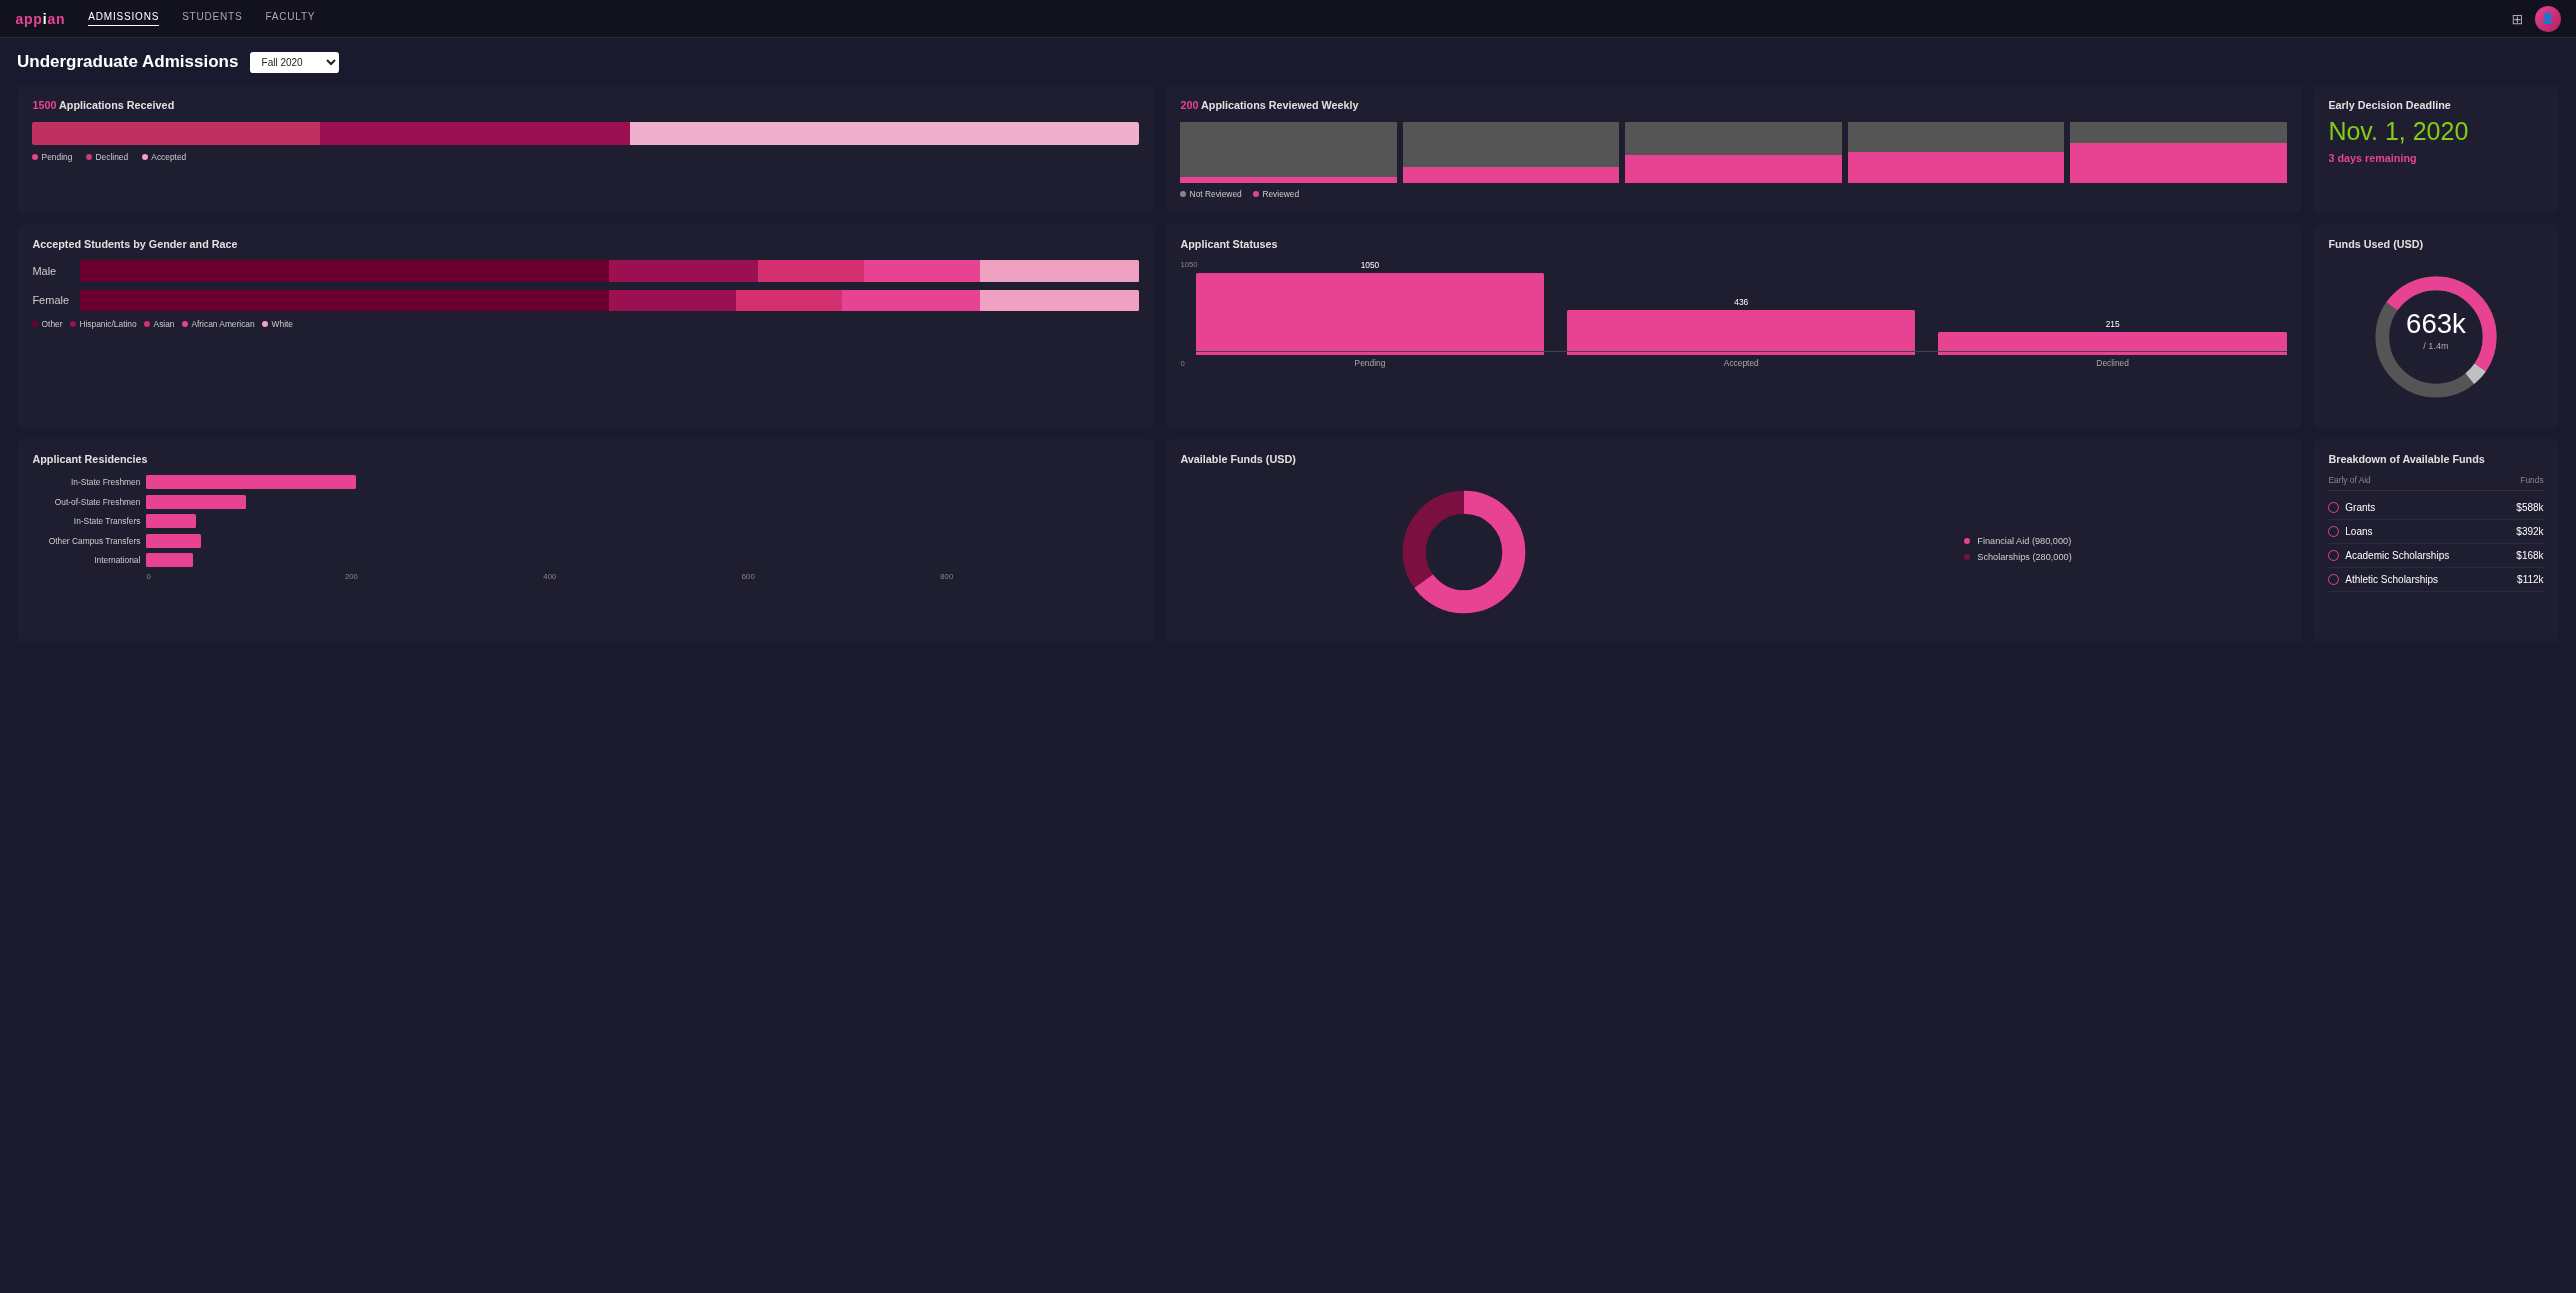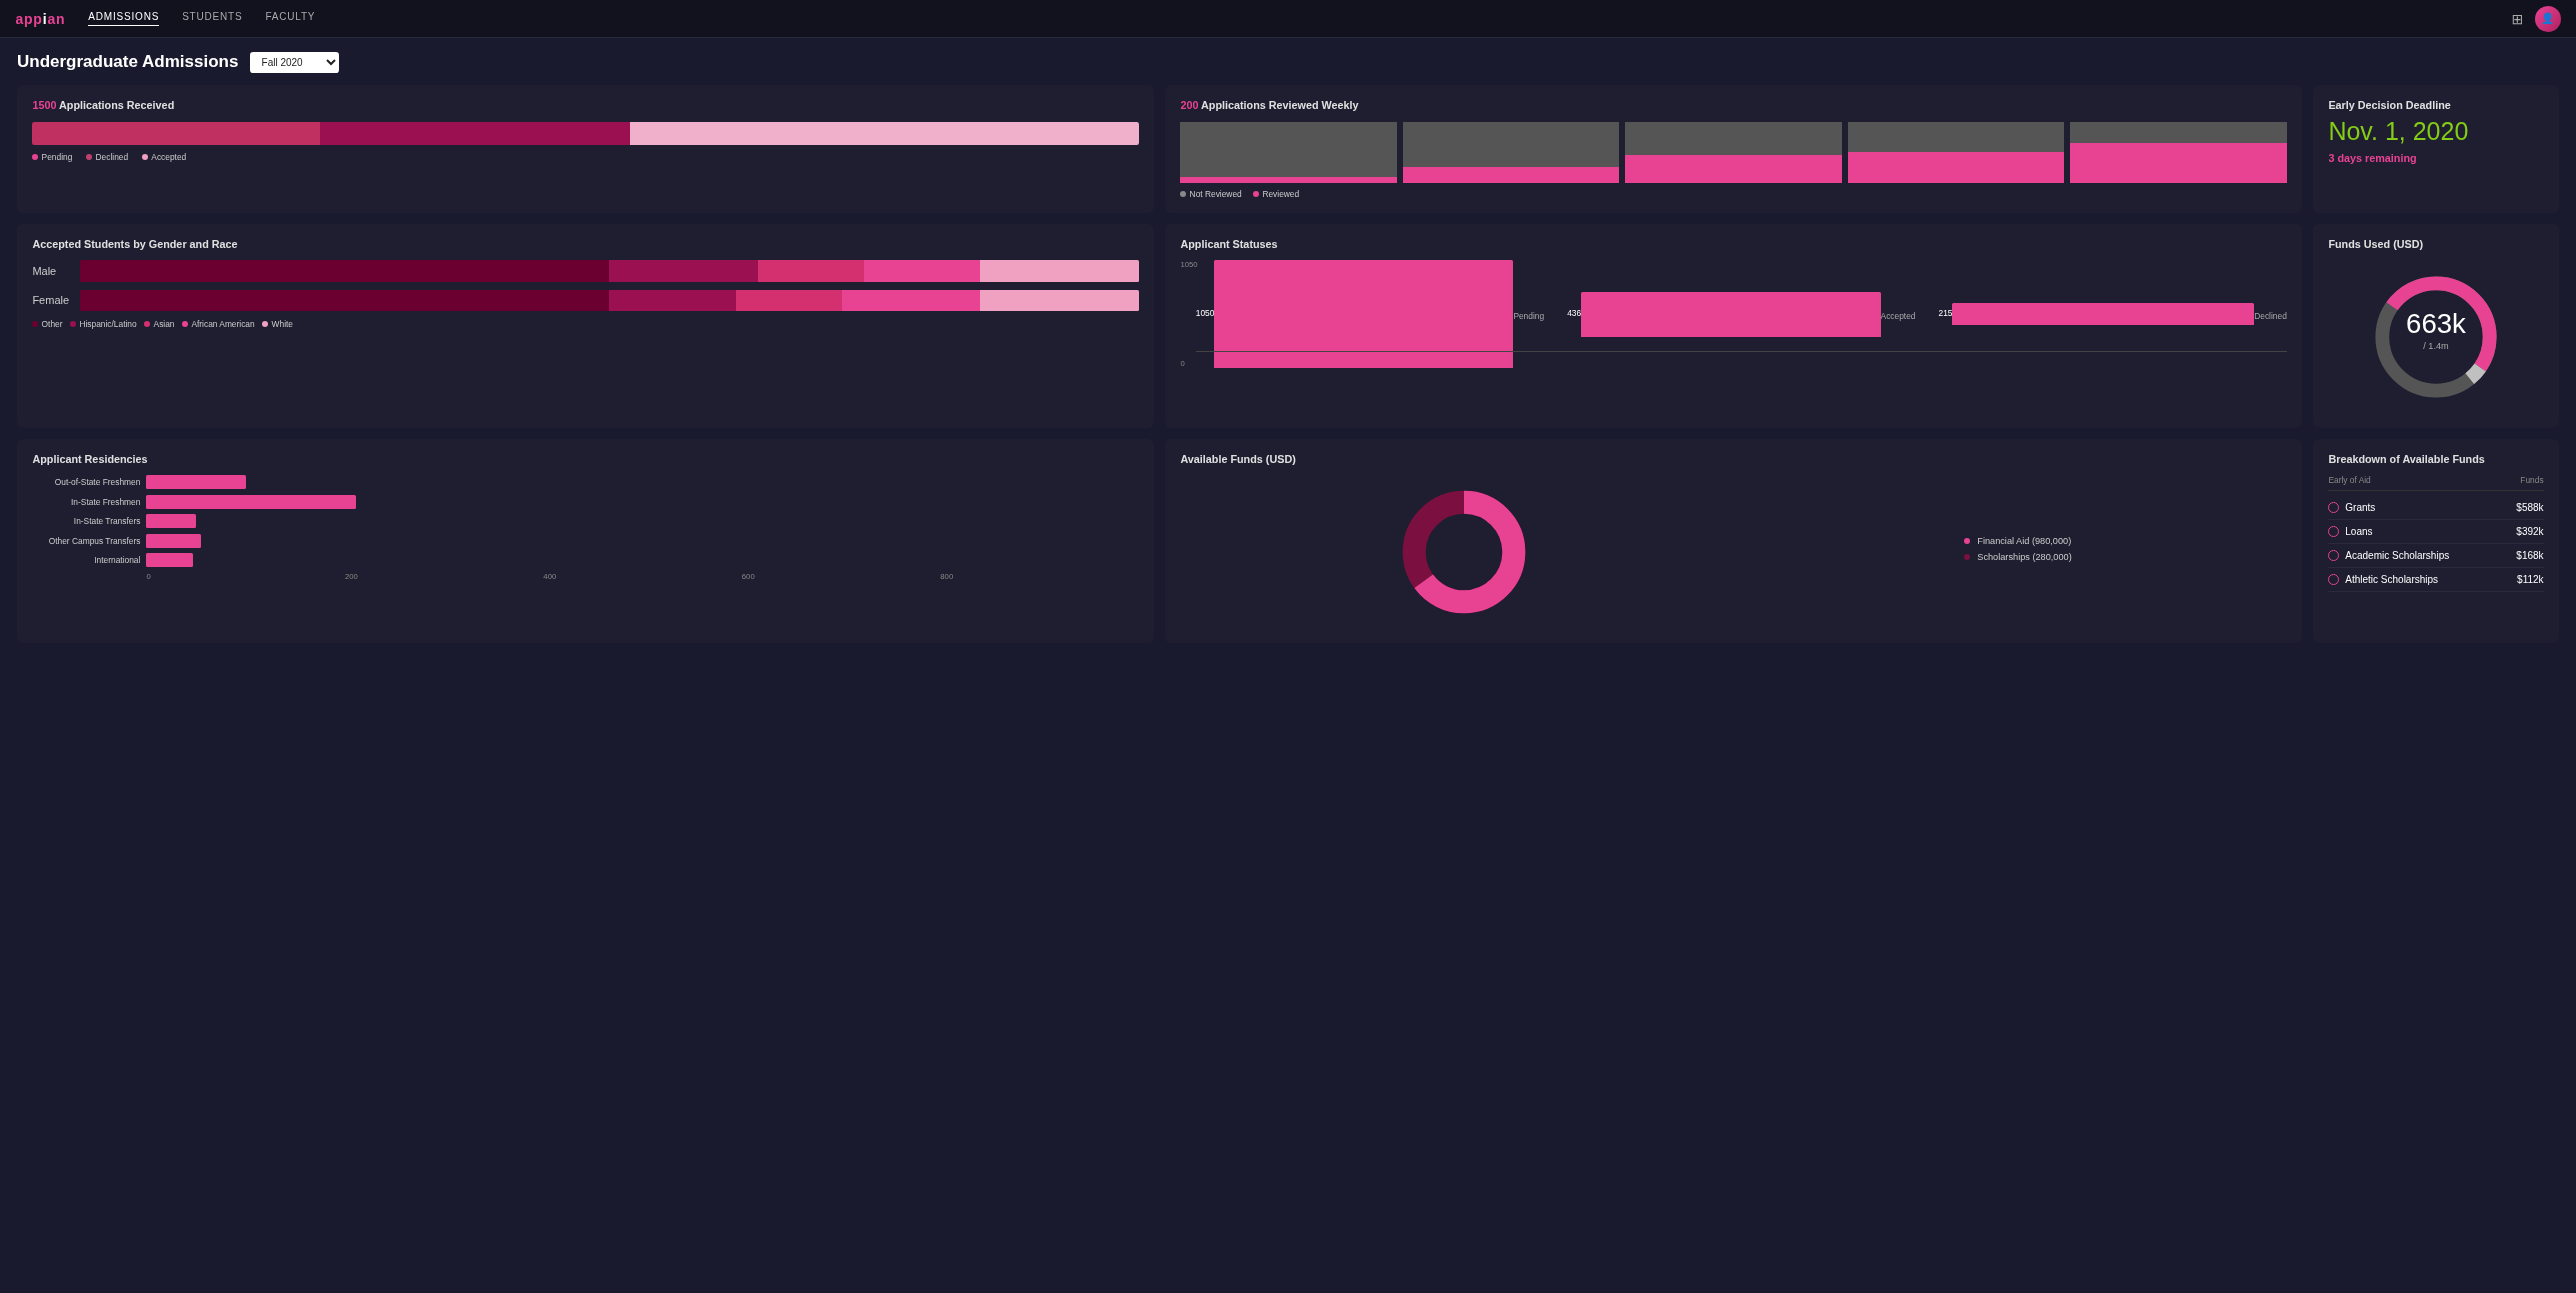--- a/index.html
+++ b/index.html
@@ -132,21 +132,21 @@
       position: absolute;
       top: 0; left: 0;
       font-size: 7.7px; color: #888;
     }
     .bar-chart-vert::after {
       content: '0';
       position: absolute;
       bottom: 0; left: 0;
       font-size: 7.7px; color: #888;
     }
-    .vert-bar-group { display: flex; align-items: center; flex: 1; height: 100%; justify-content: flex-end; text-align: right; }
+    .vert-bar-group { display: flex; flex-direction: column; align-items: center; flex: 1; height: 100%; justify-content: flex-end; text-align: right; }
     .vert-bar { width: 100%; background: #e84393; border-radius: 1.5px 1.5px 0 0; position: relative; }
     .vert-bar-label-top { font-size: 8.4px; color: #fff; margin-bottom: 3.1px; }
     .vert-bar-label-bottom { font-size: 8.4px; color: #aaa; margin-top: 3.8px; }
 
     
     .donut-container { display: flex; align-items: center; justify-content: center; padding: 7.7px 0; }
     .donut-center-text { font-size: 36px; font-weight: 300; fill: #fff; }
 
     
     .horiz-bar-chart { margin-top: 7.7px; }
@@ -332,26 +332,26 @@
           <text x="90" y="85" text-anchor="middle" class="donut-center-text" font-size="34" font-weight="300" fill="white">663k</text>
           <text x="90" y="105" text-anchor="middle" font-size="12" fill="#aaa">/ 1.4m</text>
         </svg>
       </div>
     </div>
 
     <div class="card card-residencies">
       <div class="card-title">Applicant Residencies</div>
       <div class="horiz-bar-chart" id="horiz-bar-chart">
           <div class="horiz-bar-row">
+    <div class="horiz-label">In-State Freshmen</div>
+    <div class="horiz-bar" style="width:210px"></div>
+          </div>
+          <div class="horiz-bar-row">
     <div class="horiz-label">Out-of-State Freshmen</div>
     <div class="horiz-bar" style="width:100px"></div>
-          </div>
-          <div class="horiz-bar-row">
-    <div class="horiz-label">In-State Freshmen</div>
-    <div class="horiz-bar" style="width:210px"></div>
           </div>
           <div class="horiz-bar-row">
     <div class="horiz-label">In-State Transfers</div>
     <div class="horiz-bar" style="width:50px"></div>
           </div>
           <div class="horiz-bar-row">
     <div class="horiz-label">Other Campus Transfers</div>
     <div class="horiz-bar" style="width:55px"></div>
           </div>
           <div class="horiz-bar-row">

